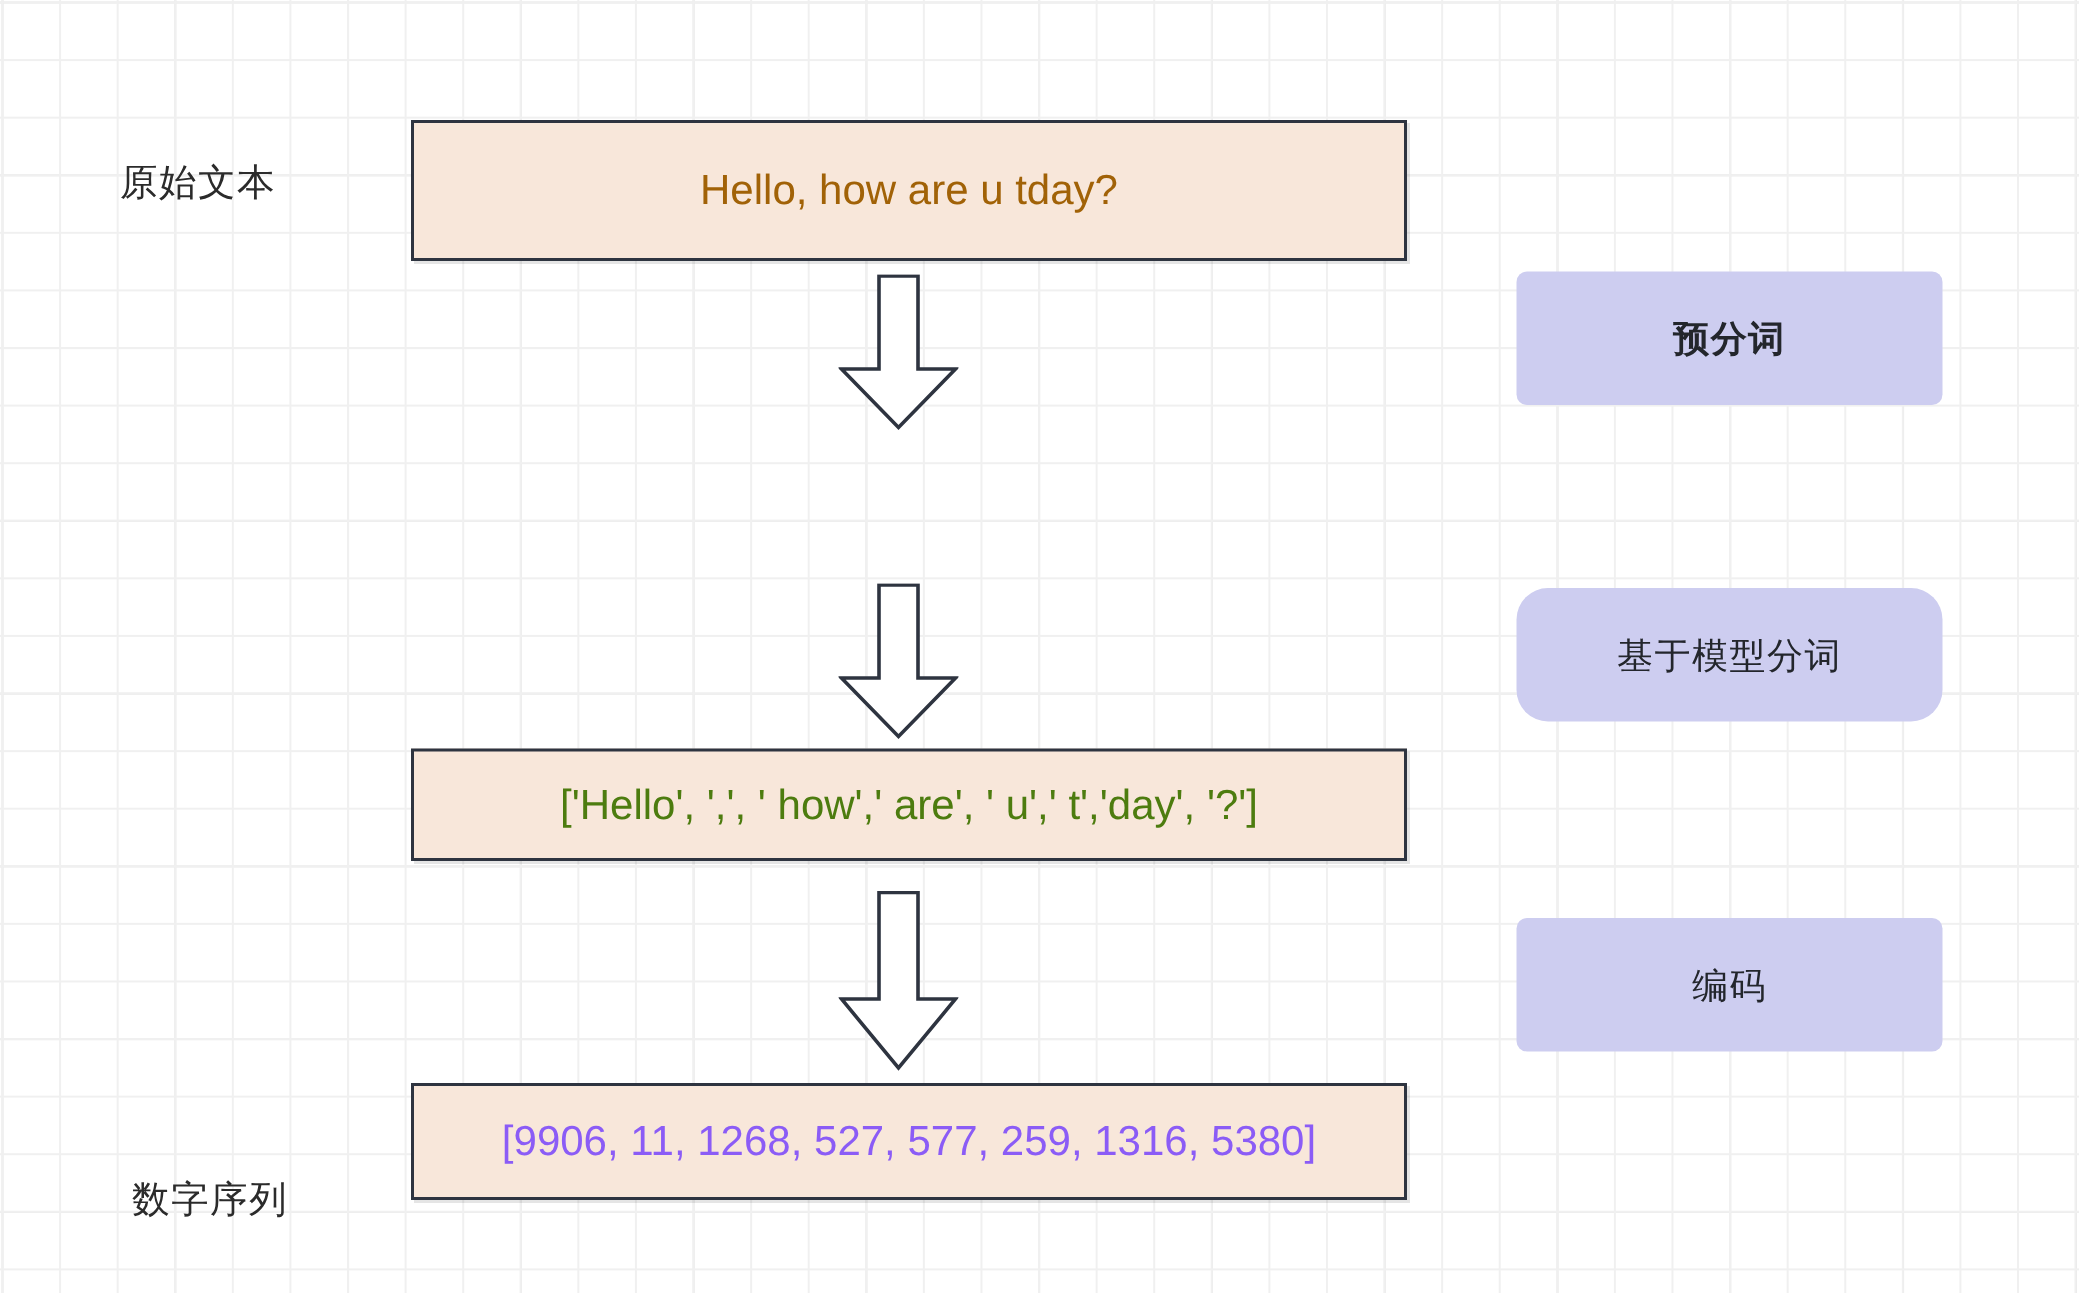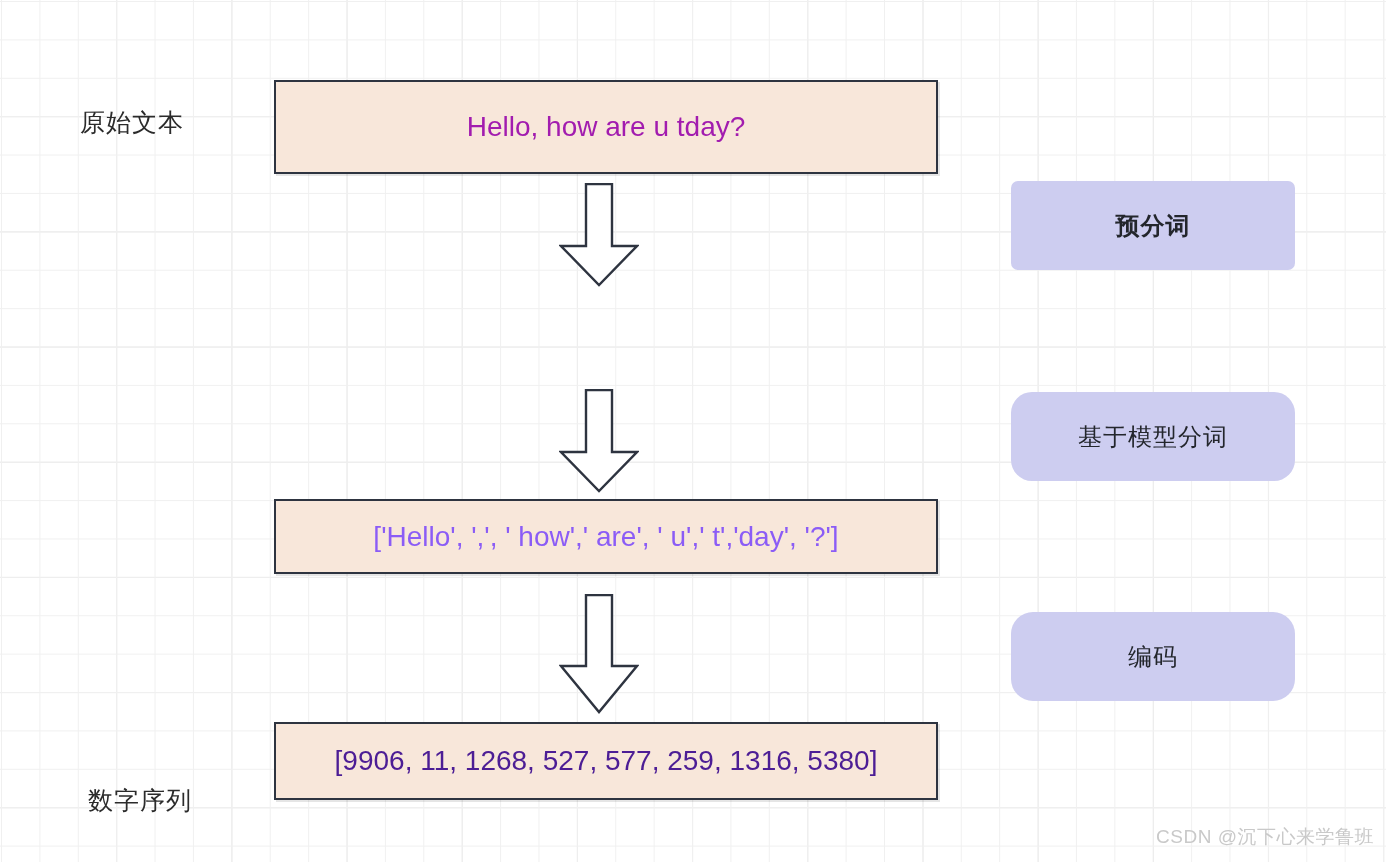--- a/index.html
+++ b/index.html
@@ -51,25 +51,25 @@
     background: #f8e7da;
     border: 2px solid #2e3440;
     display: flex;
     align-items: center;
     justify-content: center;
     box-shadow: 2px 2px 0 rgba(0,0,0,0.10);
   }
   .flow-box .box-text {
     font-size: 28px;
     line-height: 1.2;
-    color: #a21caf;
+    color: #a16207;
     white-space: nowrap;
   }
-  .flow-box .box-text.red   { color: #8b5cf6; }
-  .flow-box .box-text.green { color: #4c1d95; }
+  .flow-box .box-text.red   { color: #4d7c0f; }
+  .flow-box .box-text.green { color: #8b5cf6; }
 
   #box-raw       { top: 80px;  height: 94px; }
   #box-pretok    { top: 292px; height: 75px; }
   #box-modeltok  { top: 499px; height: 75px; }
   #box-ids       { top: 722px; height: 78px; }
 
   
   .block-arrow {
     position: absolute;
     left: 559px;
@@ -93,21 +93,21 @@
     justify-content: center;
   }
   .note-box .note-text {
     font-size: 24px;
     color: #23262c;
     letter-spacing: 1px;
     white-space: nowrap;
   }
   #note-pretok   { top: 181px; font-weight: bold; }
   #note-modeltok { top: 392px; border-radius: 21px; }
-  #note-encode   { top: 612px; border-radius: 22px; }
+  #note-encode   { top: 612px; }
 
   
   #watermark {
     position: absolute;
     right: 12px;
     bottom: 12px;
     font-size: 19px;
     color: #c9c9c9;
     white-space: nowrap;
     letter-spacing: 0.5px;
@@ -158,15 +158,14 @@
   </div>
 
   <div class="note-box" id="note-modeltok">
     <span class="note-text">基于模型分词</span>
   </div>
 
   <div class="note-box" id="note-encode">
     <span class="note-text">编码</span>
   </div>
 
-  <div id="watermark">CSDN @沉下心来学鲁班</div>
 
 </div>
 
 </body></html>

